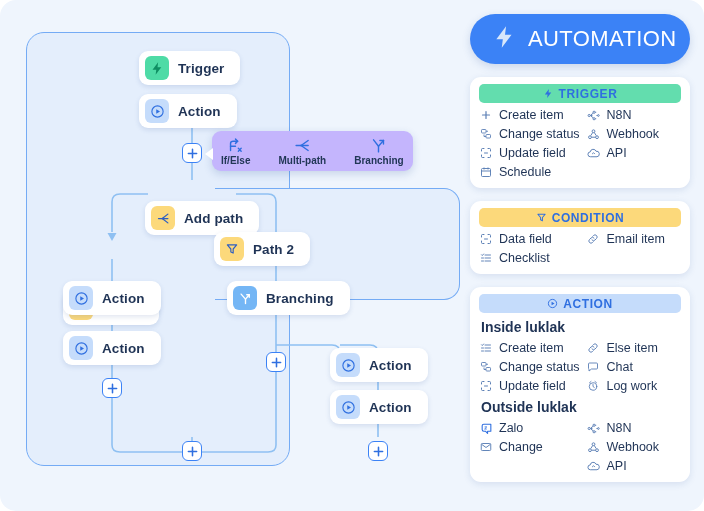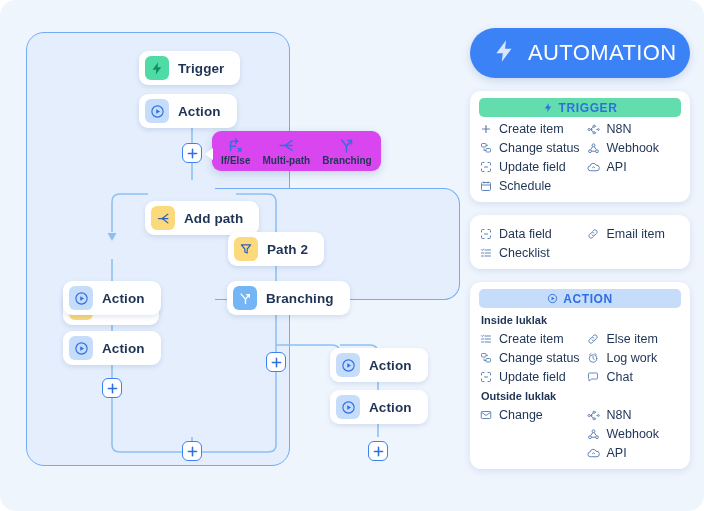--- a/index.html
+++ b/index.html
@@ -84,45 +84,45 @@
     border: 1.4px solid #3b82f6;
     border-radius: 6px;
     display: flex; align-items: center; justify-content: center;
   }
   .plus svg { display: block; }
 
   
   .popup {
     position: absolute;
     left: 212px; top: 131px;
-    background: #d946ef;
+    background: #c4b5fd;
     border-radius: 9px;
     box-shadow: 0 3px 9px rgba(40,80,150,.2);
     padding: 6px 9px 5px 9px;
-    display: flex; gap: 12px;
+    display: flex; gap: 28px;
   }
   .popup::before {
     content: "";
     position: absolute;
     left: -7px; top: 17px;
     border-top: 6px solid transparent;
     border-bottom: 6px solid transparent;
     border-right: 8px solid #ffffff;
   }
   .popup-item {
     display: flex; flex-direction: column;
     align-items: center; gap: 1px;
   }
   .popup-item .pi-label {
     font-size: 10px; font-weight: 600; color: #223757;
   }
   .popup-item .pi-icon { height: 17px; display:flex; align-items:center; }
 
   
-  .rail { position: absolute; left: 470px; top: 28px; width: 220px; }
+  .rail { position: absolute; left: 470px; top: 14px; width: 220px; }
 
   .automation-pill {
     display: flex; align-items: center; gap: 10px;
     height: 50px;
     padding-left: 22px;
     background: #3b82f6;
     border-radius: 25px;
     box-shadow: 0 3px 8px rgba(40,80,150,.18);
   }
   .automation-pill .atitle {
@@ -144,21 +144,21 @@
   }
   .panel-head .ph-text {
     font-size: 12px; font-weight: 700; color: #2f6fe0;
     letter-spacing: .6px;
   }
   .head-trigger   { background: #63ddae; }
   .head-condition { background: #fcd97b; }
   .head-action    { background: #c5dcfb; }
 
   .group-title {
-    font-size: 11px; font-weight: 700; color: #1f3355;
+    font-size: 14px; font-weight: 700; color: #1f3355;
     margin: 6px 0 1px 2px;
   }
   .opts { display: flex; }
   .opts .col { display: flex; flex-direction: column; }
   .opts .col.c1 { width: 108px; }
   .opts .col.c2 { width: 95px; }
   .opt {
     display: flex; align-items: flex-end; gap: 6px;
     height: 19px;
   }
@@ -250,21 +250,21 @@
 
   <div class="node" style="left:63px; top:243px;margin-top:48px;">
     <span class="badge yellow">
       <svg width="14" height="14" viewBox="0 0 24 24" fill="none" stroke="#2f5fc0" stroke-width="2" stroke-linejoin="round">
           <path d="M4 5 h16 l-6 7 v7 l-4 -2 v-5 z"></path>
         </svg>
     </span>
     <span class="label">Path 1</span>
   </div>
 
-  <div class="node" style="left:228px; top:232px;">
+  <div class="node" style="left:214px; top:232px;">
     <span class="badge yellow">
       <svg width="14" height="14" viewBox="0 0 24 24" fill="none" stroke="#2f5fc0" stroke-width="2" stroke-linejoin="round">
           <path d="M4 5 h16 l-6 7 v7 l-4 -2 v-5 z"></path>
         </svg>
     </span>
     <span class="label">Path 2</span>
   </div>
 
   <div class="node" style="left:63px; top:281px;">
     <span class="badge lblue">
@@ -475,20 +475,28 @@
                   <path d="M9.5 13 l2.5 -2.5 l2.5 2.5"></path>
                 </svg>
               </span>
             <span class="otext">API</span>
           </div>
         </div>
       </div>
     </div>
 
     <div class="panel">
+      <div class="panel-head head-condition">
+        <span>
+          <svg width="11" height="11" viewBox="0 0 24 24" fill="none" stroke="#2f6fe0" stroke-width="2.2" stroke-linejoin="round">
+              <path d="M4 5 h16 l-6 7 v7 l-4 -2 v-5 z"></path>
+            </svg>
+        </span>
+        <span class="ph-text">CONDITION</span>
+      </div>
       <div class="opts">
         <div class="col c1">
           <div class="opt">
             <span class="oicon">
                 <svg width="12" height="12" viewBox="0 0 24 24" stroke="currentColor" stroke-width="2" fill="none" stroke-linecap="round">
                   <path d="M3 8 V5 a2 2 0 0 1 2 -2 h3"></path>
                   <path d="M16 3 h3 a2 2 0 0 1 2 2 v3"></path>
                   <path d="M21 16 v3 a2 2 0 0 1 -2 2 h-3"></path>
                   <path d="M8 21 H5 a2 2 0 0 1 -2 -2 v-3"></path>
                   <path d="M9 12 h6"></path>
@@ -574,42 +582,51 @@
             <span class="oicon">
                 <svg width="12" height="12" viewBox="0 0 24 24" stroke="currentColor" stroke-width="1.9" fill="none" stroke-linecap="round">
                   <path d="M10 14 a4 4 0 0 0 6 0 l3 -3 a4.2 4.2 0 0 0 -6 -6 l-1.5 1.5"></path>
                   <path d="M14 10 a4 4 0 0 0 -6 0 l-3 3 a4.2 4.2 0 0 0 6 6 l1.5 -1.5"></path>
                 </svg>
               </span>
             <span class="otext">Else item</span>
           </div>
           <div class="opt">
             <span class="oicon">
+                <svg width="12" height="12" viewBox="0 0 24 24" stroke="currentColor" stroke-width="1.8" fill="none" stroke-linejoin="round">
+                  <path d="M3 6 a2 2 0 0 1 2 -2 h14 a2 2 0 0 1 2 2 v8 a2 2 0 0 1 -2 2 H9 l-5 4 v-4 a2 2 0 0 1 -1 -2 z"></path>
+                </svg>
+              </span>
+            <span class="otext">Chat</span>
+          </div>
+          <div class="opt">
+            <span class="oicon">
                 <svg width="12" height="12" viewBox="0 0 24 24" stroke="currentColor" stroke-width="1.8" fill="none" stroke-linecap="round">
                   <circle cx="12" cy="13" r="7.5"></circle>
                   <path d="M12 9 v4 l2.5 1.8"></path>
                   <path d="M8 3 L5 5.5 M16 3 l3 2.5"></path>
                 </svg>
               </span>
             <span class="otext">Log work</span>
           </div>
-          <div class="opt">
-            <span class="oicon">
-                <svg width="12" height="12" viewBox="0 0 24 24" stroke="currentColor" stroke-width="1.8" fill="none" stroke-linejoin="round">
-                  <path d="M3 6 a2 2 0 0 1 2 -2 h14 a2 2 0 0 1 2 2 v8 a2 2 0 0 1 -2 2 H9 l-5 4 v-4 a2 2 0 0 1 -1 -2 z"></path>
-                </svg>
-              </span>
-            <span class="otext">Chat</span>
-          </div>
         </div>
       </div>
 
       <div class="group-title">Outside luklak</div>
       <div class="opts">
         <div class="col c1">
+          <div class="opt">
+            <span class="oicon">
+                <svg width="13" height="13" viewBox="0 0 24 24" fill="none">
+                  <path d="M20 4 H7 a3 3 0 0 0 -3 3 v7 a3 3 0 0 0 3 3 h3 l4 4 v-4 h6 z" stroke="#2f6fe0" stroke-width="2" stroke-linejoin="round"></path>
+                  <path d="M8.5 9 h4 l-4 4 h4" stroke="#2f6fe0" stroke-width="1.5" fill="none"></path>
+                </svg>
+              </span>
+            <span class="otext">Zalo</span>
+          </div>
           <div class="opt">
             <span class="oicon">
                 <svg width="12" height="12" viewBox="0 0 24 24" stroke="currentColor" stroke-width="1.9" fill="none" stroke-linejoin="round">
                   <rect x="2.5" y="5" width="19" height="14" rx="2"></rect>
                   <path d="M3 6.5 L12 13 L21 6.5"></path>
                 </svg>
               </span>
             <span class="otext">Change</span>
           </div>
         </div>

